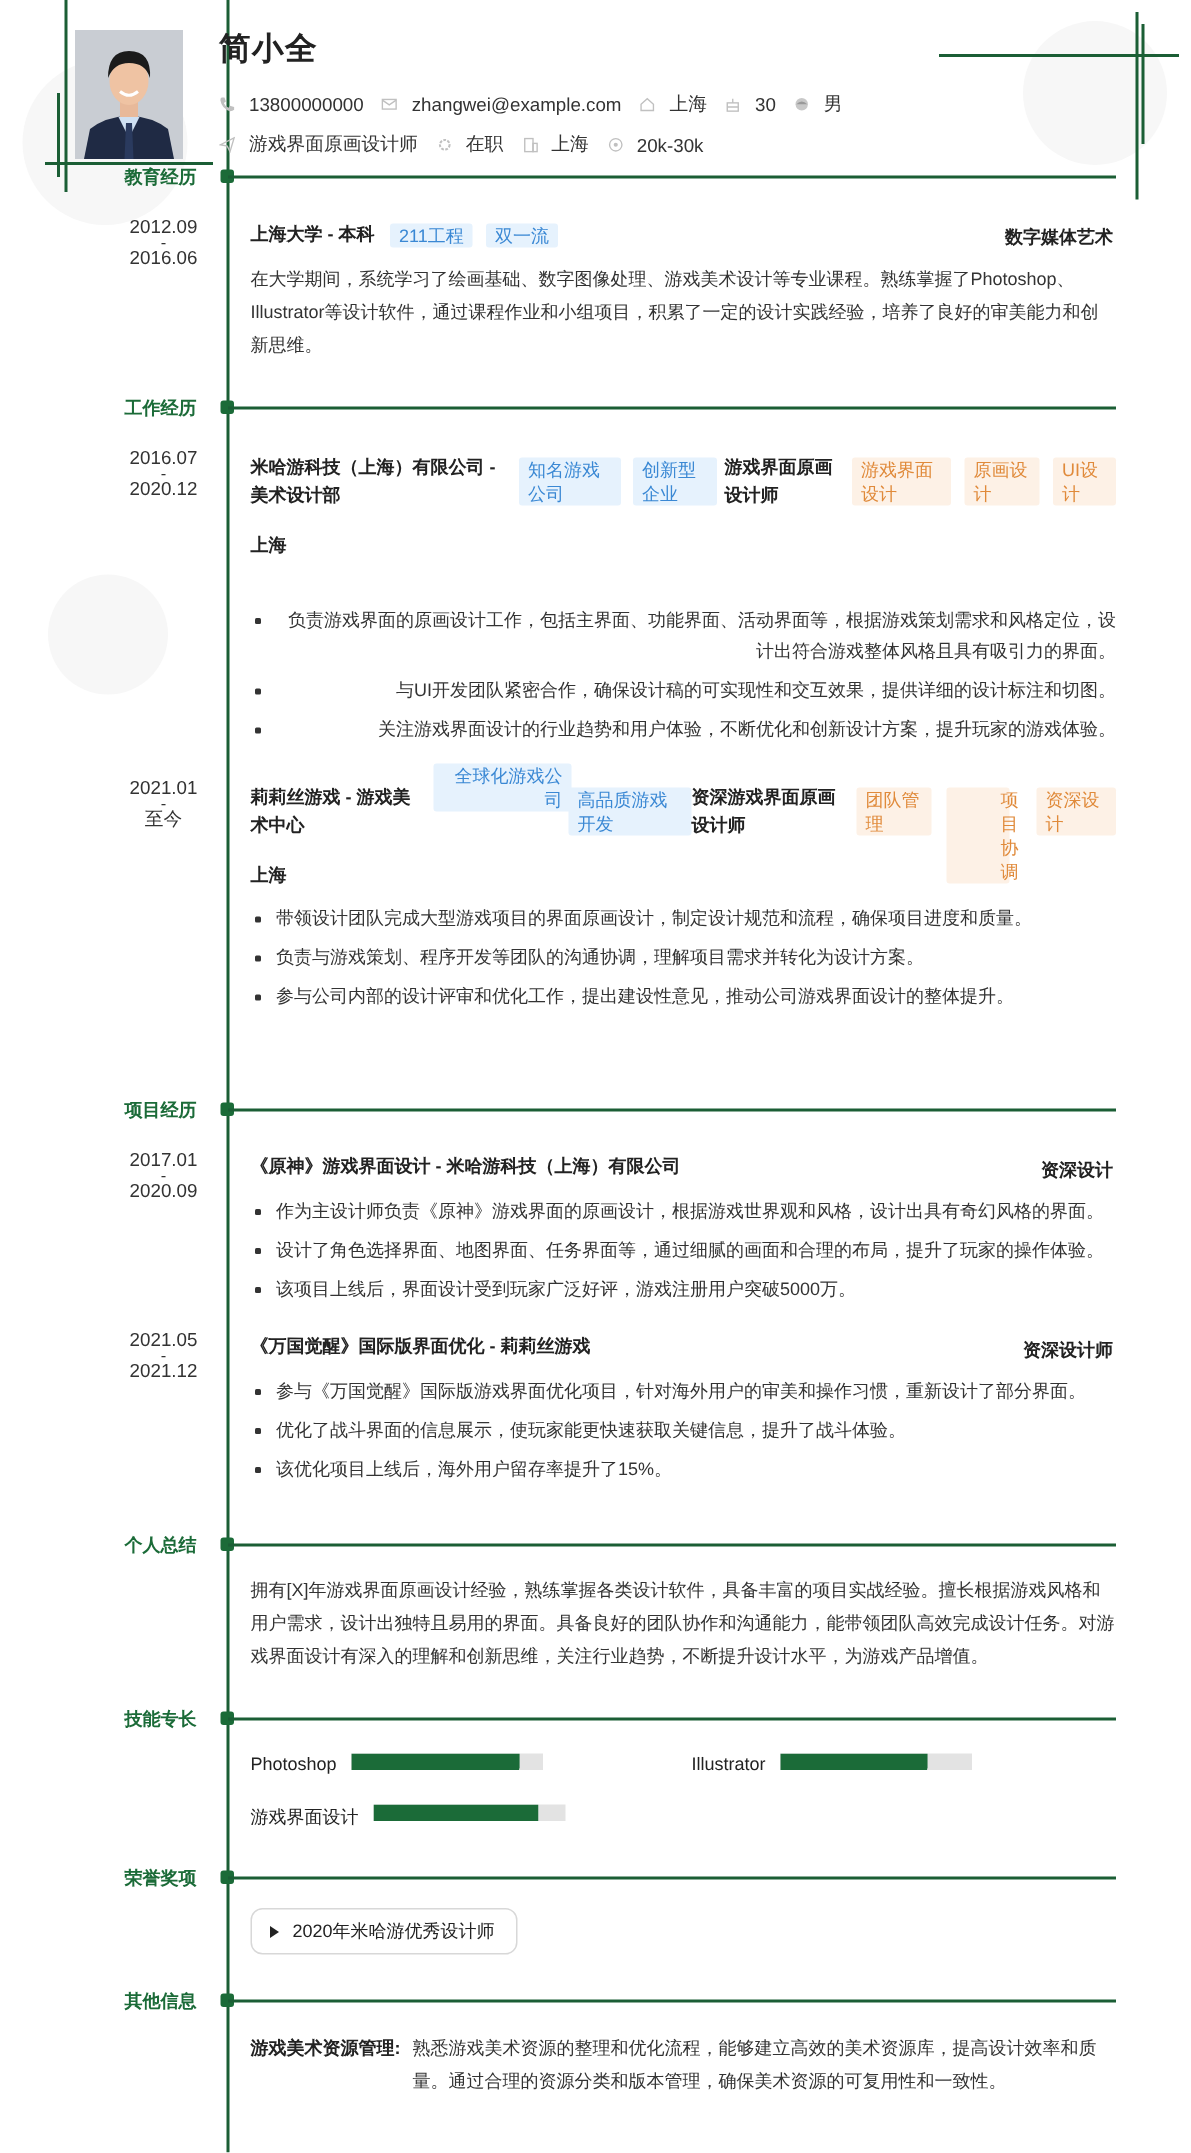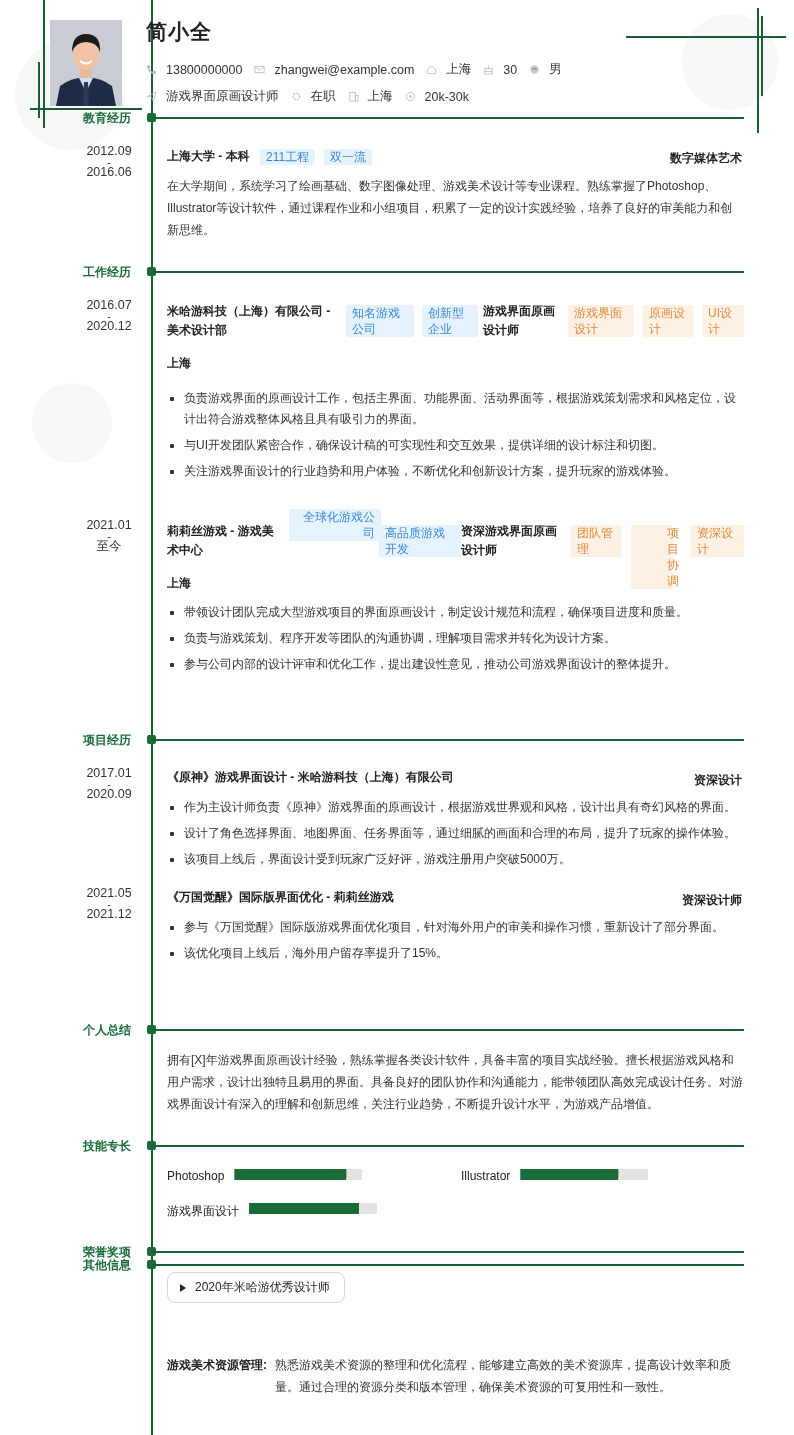--- a/index.html
+++ b/index.html
@@ -198,21 +198,21 @@
   <span>2020.12</span>
 </div>
 <div class="entry-title" style="left:167px;top:302px;width:175px;">米哈游科技（上海）有限公司 - 美术设计部</div>
 <span class="tag blue" style="left:346px;top:305px;width:68px;">知名游戏公司</span>
 <span class="tag blue" style="left:422px;top:305px;width:56px;">创新型企业</span>
 <div class="entry-title" style="left:483px;top:302px;width:80px;">游戏界面原画设计师</div>
 <span class="tag orange" style="left:568px;top:305px;width:66px;">游戏界面设计</span>
 <span class="tag orange" style="left:643px;top:305px;width:50px;">原画设计</span>
 <span class="tag orange" style="left:702px;top:305px;width:42px;">UI设计</span>
 <div class="city" style="top:355px;">上海</div>
-<ul class="bullets" style="top:388px;">
+<ul class="bullets" style="top:403px;text-align:right;">
   <li>负责游戏界面的原画设计工作，包括主界面、功能界面、活动界面等，根据游戏策划需求和风格定位，设计出符合游戏整体风格且具有吸引力的界面。</li>
   <li>与UI开发团队紧密合作，确保设计稿的可实现性和交互效果，提供详细的设计标注和切图。</li>
   <li>关注游戏界面设计的行业趋势和用户体验，不断优化和创新设计方案，提升玩家的游戏体验。</li>
 </ul>
 
 <div class="date" style="top:519px;">
   <span>2021.01</span>
   <span class="dash">-</span>
   <span>至今</span>
 </div>
@@ -251,20 +251,21 @@
 
 <div class="date" style="top:887px;">
   <span>2021.05</span>
   <span class="dash">-</span>
   <span>2021.12</span>
 </div>
 <div class="entry-title" style="left:167px;top:888px;">《万国觉醒》国际版界面优化 - 莉莉丝游戏</div>
 <div class="entry-right" style="top:892px;">资深设计师</div>
 <ul class="bullets" style="top:917px;">
   <li>参与《万国觉醒》国际版游戏界面优化项目，针对海外用户的审美和操作习惯，重新设计了部分界面。</li>
+  <li>优化了战斗界面的信息展示，使玩家能更快速获取关键信息，提升了战斗体验。</li>
   <li>该优化项目上线后，海外用户留存率提升了15%。</li>
 </ul>
 
 <div class="section-head" style="top:1023px;">
   <span class="section-title">个人总结</span>
   <span class="section-dot"></span>
   <span class="section-rule"></span>
 </div>
 <div class="para" style="top:1049px;">拥有[X]年游戏界面原画设计经验，熟练掌握各类设计软件，具备丰富的项目实战经验。擅长根据游戏风格和用户需求，设计出独特且易用的界面。具备良好的团队协作和沟通能力，能带领团队高效完成设计任务。对游戏界面设计有深入的理解和创新思维，关注行业趋势，不断提升设计水平，为游戏产品增值。</div>
 
@@ -295,21 +296,21 @@
 <div class="section-head" style="top:1245px;">
   <span class="section-title">荣誉奖项</span>
   <span class="section-dot"></span>
   <span class="section-rule"></span>
 </div>
 <div class="award">
   <span class="tri"></span>
   <span>2020年米哈游优秀设计师</span>
 </div>
 
-<div class="section-head" style="top:1258px;">
+<div class="section-head" style="top:1327px;">
   <span class="section-title">其他信息</span>
   <span class="section-dot"></span>
   <span class="section-rule"></span>
 </div>
 <div class="other">
   <span class="label">游戏美术资源管理:</span>
   <span>熟悉游戏美术资源的整理和优化流程，能够建立高效的美术资源库，提高设计效率和质量。通过合理的资源分类和版本管理，确保美术资源的可复用性和一致性。</span>
 </div>
 
 </body></html>

